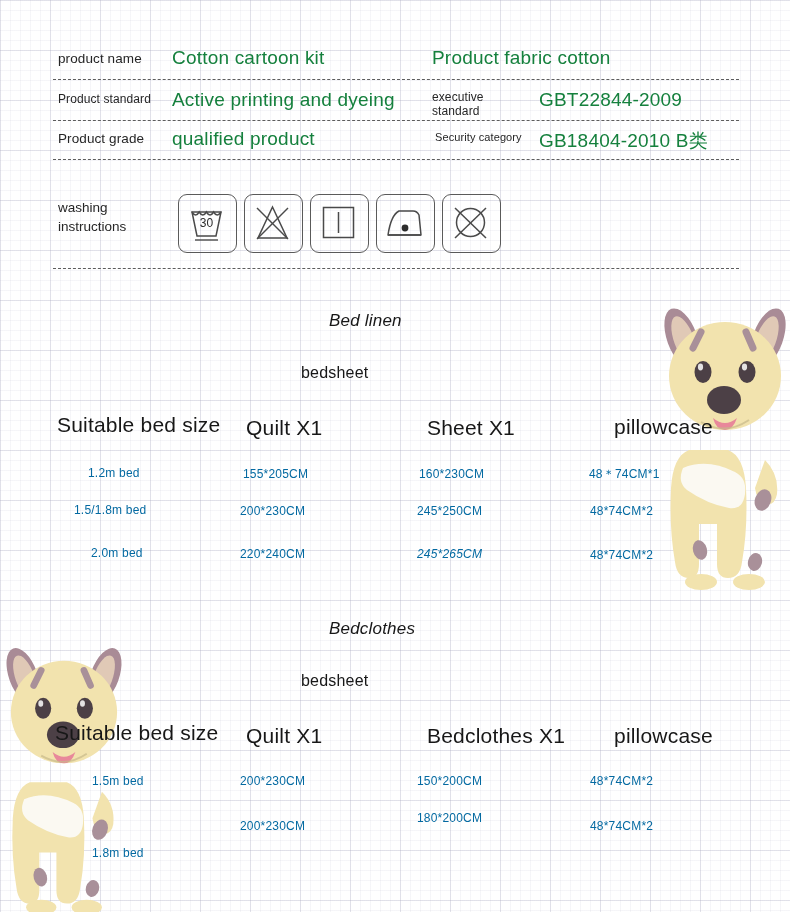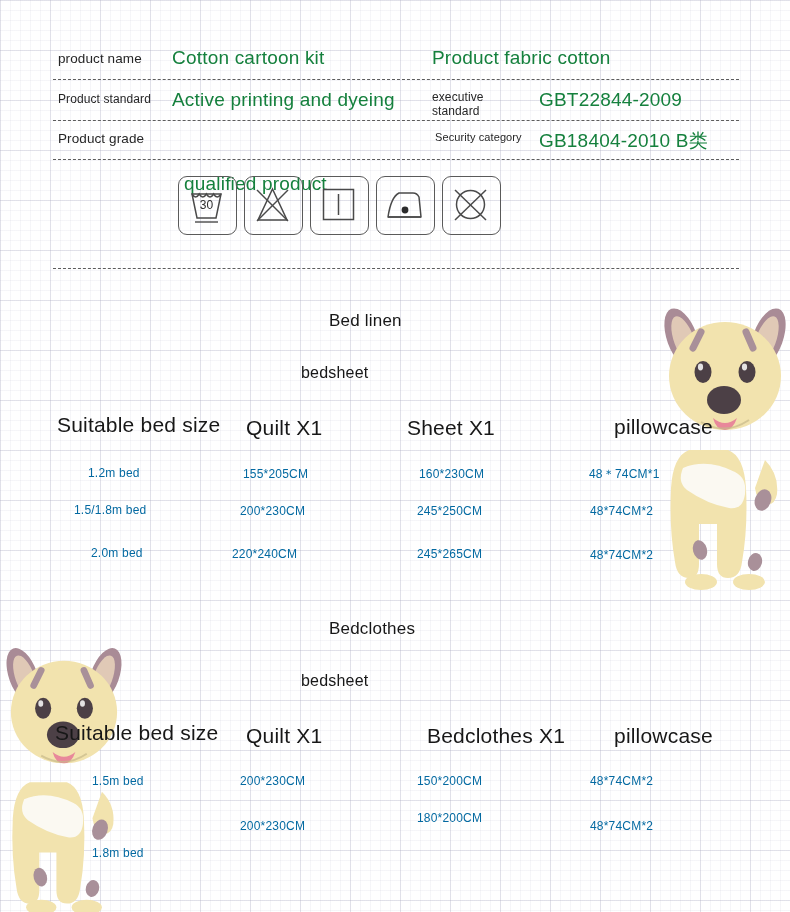--- a/index.html
+++ b/index.html
@@ -61,39 +61,40 @@
     left: 58px;
     top: 198px;
     font-size: 13.5px;
     line-height: 19px;
     color: #262626;
     width: 110px;
   }
   .icon-row {
     position: absolute;
     left: 178px;
-    top: 176px;
+    top: 194px;
     display: flex;
     gap: 7px;
   }
   .care-icon {
     width: 57px;
     height: 57px;
     border: 1.4px solid #5a5a5a;
     border-radius: 9px;
     background: transparent;
     display: block;
   }
   .care-icon svg { display: block; }
 
   
   .sect-title {
     font-size: 17px;
     color: #171717;
     letter-spacing: 0.2px;
+    font-style: italic;
   }
   .sub-title {
     font-size: 16px;
     color: #171717;
     letter-spacing: 0.2px;
   }
   .col-head {
     font-size: 21px;
     color: #171717;
     letter-spacing: 0.2px;
@@ -125,27 +126,31 @@
     <div class="abs val-lg" style="left:172px; top:89px;">Active printing and dyeing</div>
     <div class="abs lbl-xs" style="left:432px; top:90px; line-height:14px;">
       <span>executive</span><br>
       <span>standard</span>
     </div>
     <div class="abs val-lg" style="left:539px; top:89px;">GBT22844-2009</div>
 
     <div class="spec-rule" style="top:120px;"></div>
 
     <div class="abs lbl-sm" style="left:58px; top:131px;">Product grade</div>
-    <div class="abs val-lg" style="left:184px; top:128px;margin-top:45px;">qualified product</div>
+    <div class="abs val-lg" style="left:172px; top:128px;">qualified product</div>
     <div class="abs lbl-xs" style="left:435px; top:131px; font-size:11px;">Security category</div>
     <div class="abs val-lg" style="left:539px; top:128px;">GB18404-2010 B类</div>
 
     <div class="spec-rule" style="top:159px;"></div>
   </div>
 
+  <div class="wash-label">
+    <span>washing</span><br>
+    <span>instructions</span>
+  </div>
 
   <div class="icon-row">
 
     <div class="care-icon">
       <svg width="55" height="55" viewBox="0 0 55 55" aria-hidden="true">
         <path d="M13 17 L42 17 L37 41 L18 41 Z" fill="none" stroke="#4a4a4a" stroke-width="1.5"></path>
         <path d="M13 17 q3.6 6 7.2 0 q3.6 6 7.2 0 q3.6 6 7.2 0 q3.6 6 7.4 0" fill="none" stroke="#4a4a4a" stroke-width="1.5"></path>
         <text x="27.5" y="32" text-anchor="middle" font-family="'Liberation Sans', sans-serif" font-size="12" fill="#2c2c2c">30</text>
         <line x1="16" y1="45" x2="39" y2="45" stroke="#4a4a4a" stroke-width="1.4"></line>
       </svg>
@@ -225,36 +230,36 @@
       </g>
     </svg>
   </div>
 
   <div>
     <div class="abs sect-title" style="left:329px; top:311px;">Bed linen</div>
     <div class="abs sub-title" style="left:301px; top:364px;">bedsheet</div>
 
     <div class="abs col-head" style="left:57px; top:413px;">Suitable bed size</div>
     <div class="abs col-head" style="left:246px; top:416px;">Quilt X1</div>
-    <div class="abs col-head" style="left:407px; top:416px;">Sheet X1</div>
+    <div class="abs col-head" style="left:427px; top:416px;">Sheet X1</div>
     <div class="abs col-head" style="left:614px; top:415px;">pillowcase</div>
 
     <div class="abs cell" style="left:88px; top:466px;">1.2m bed</div>
     <div class="abs cell" style="left:243px; top:467px;">155*205CM</div>
     <div class="abs cell" style="left:419px; top:467px;">160*230CM</div>
     <div class="abs cell" style="left:589px; top:466px;">48＊74CM*1</div>
 
     <div class="abs cell" style="left:74px; top:503px;">1.5/1.8m bed</div>
     <div class="abs cell" style="left:240px; top:504px;">200*230CM</div>
     <div class="abs cell" style="left:417px; top:504px;">245*250CM</div>
     <div class="abs cell" style="left:590px; top:504px;">48*74CM*2</div>
 
     <div class="abs cell" style="left:91px; top:546px;">2.0m bed</div>
-    <div class="abs cell" style="left:232px; top:547px;">220*240CM</div>
-    <div class="abs cell" style="left:417px; top:547px;">245*265CM</div>
+    <div class="abs cell" style="left:240px; top:547px;">220*240CM</div>
+    <div class="abs cell" style="left:417px; top:547px;font-style:italic;">245*265CM</div>
     <div class="abs cell" style="left:590px; top:548px;">48*74CM*2</div>
   </div>
 
   <div class="mascot" style="left:-6px; top:640px;">
     <svg width="140" height="275" viewBox="0 0 140 290" aria-hidden="true">
       <g>
         <ellipse cx="27" cy="38" rx="15" ry="31" fill="#a98b96" transform="rotate(-20 27 38)"></ellipse>
         <ellipse cx="113" cy="38" rx="15" ry="31" fill="#a98b96" transform="rotate(20 113 38)"></ellipse>
         <ellipse cx="29" cy="40" rx="10" ry="25" fill="#e0c9b6" transform="rotate(-20 29 40)"></ellipse>
         <ellipse cx="111" cy="40" rx="10" ry="25" fill="#e0c9b6" transform="rotate(20 111 40)"></ellipse>

